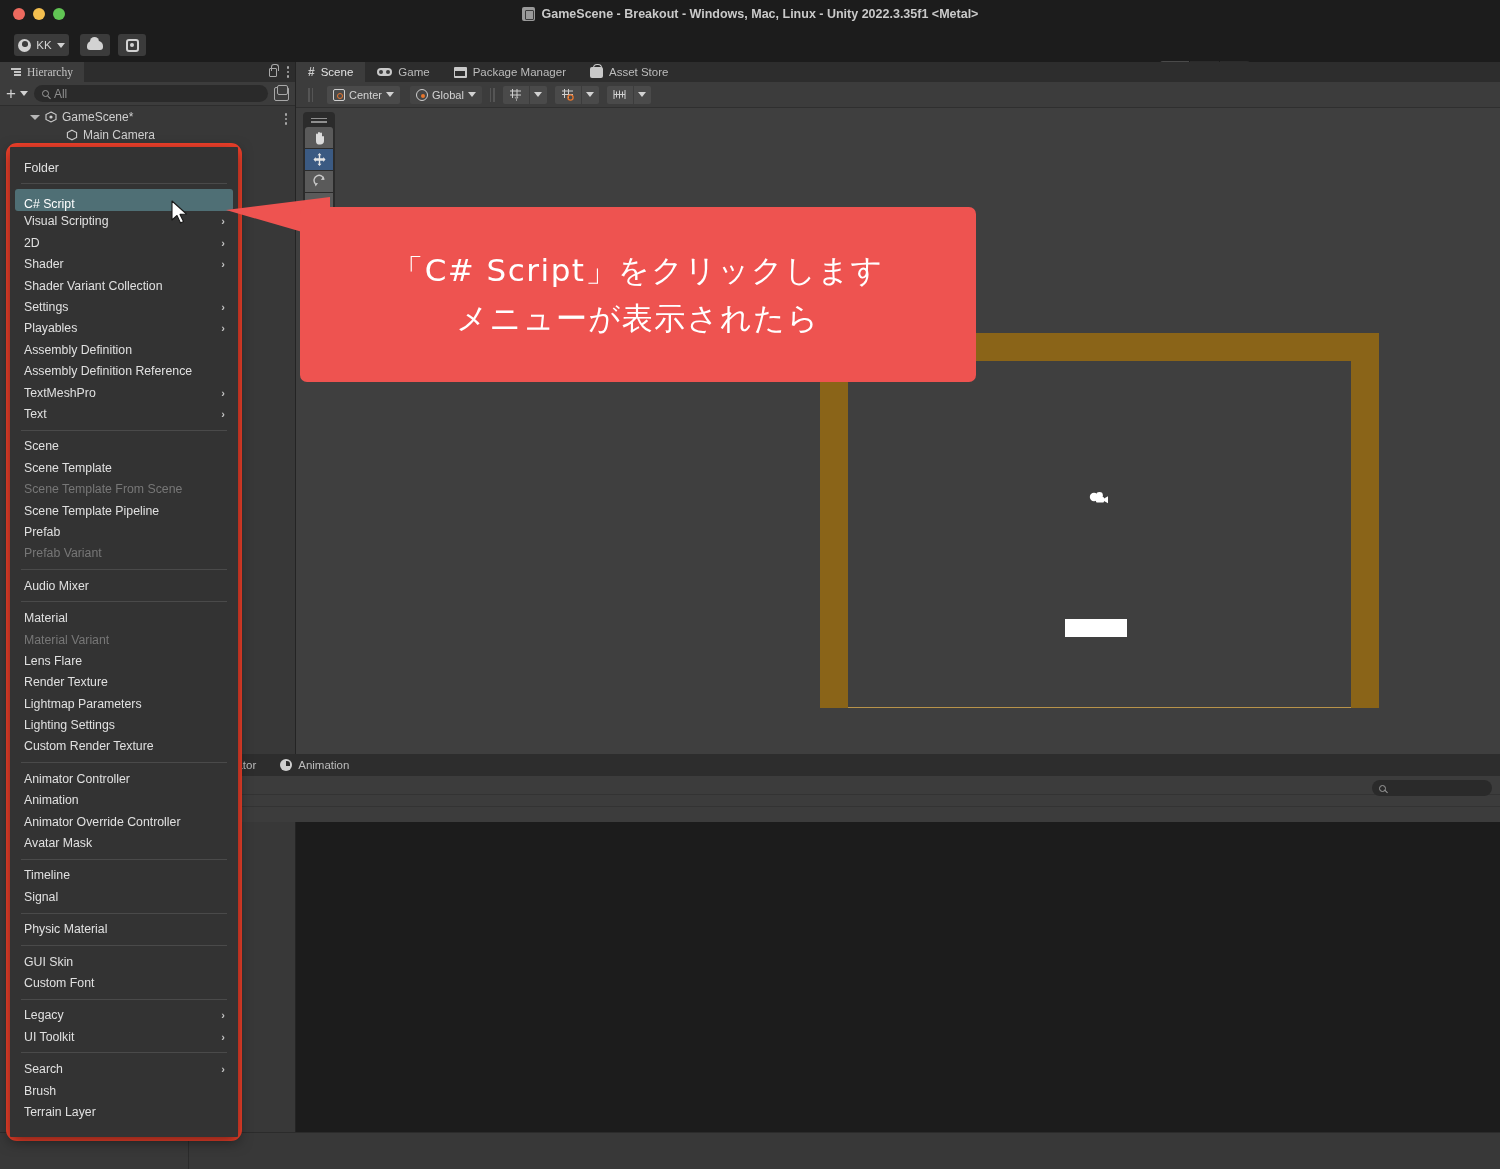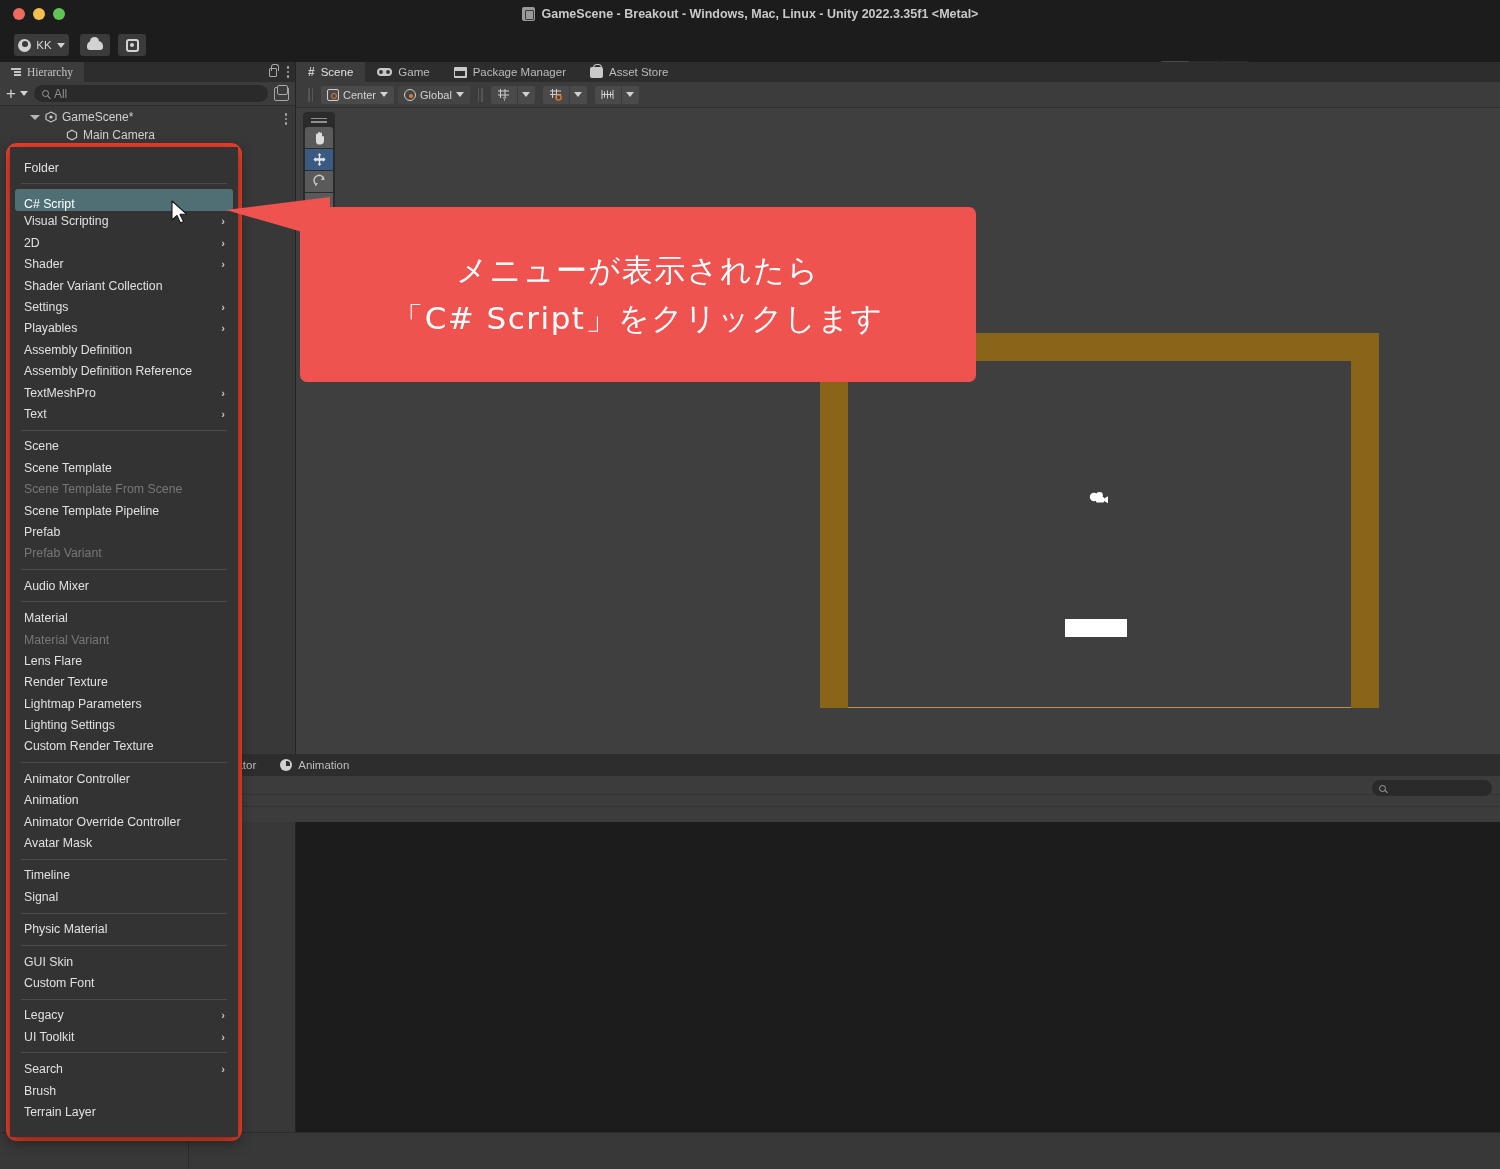--- a/index.html
+++ b/index.html
@@ -218,21 +218,21 @@
   }
 
   .scene-toolbar {
     height: 26px; background: #3c3c3c; display: flex; align-items: center;
     gap: 4px; padding: 0 8px; border-bottom: 1px solid #2f2f2f;
   }
   .sep-bars { display: flex; gap: 2px; margin: 0 4px; }
   .sep-bars i { width: 1.5px; height: 14px; background: #555; }
   .tb-pill {
     height: 18px; background: #4a4a4a; border-radius: 2px; display: flex;
-    align-items: center; gap: 4px; padding: 0 6px; color: #d3d3d3; font-size: 11px;
+    align-items: center; gap: 4px; padding: 0 6px; color: #d3d3d3; font-size: 11px; margin-left: 6px;
   }
   .pivot-ico {
     width: 12px; height: 12px; border: 1.4px solid #cfcfcf; border-radius: 2px;
     position: relative; flex: none;
   }
   .pivot-ico::after {
     content: ""; position: absolute; left: 3px; top: 3px; width: 4px; height: 4px;
     border: 1.4px solid #e8762d; border-radius: 50%;
   }
   .globe-ico {
@@ -626,22 +626,22 @@
 
   <div class="footer-bar">
     <div class="footer-div"></div>
   </div>
 
   <svg class="callout-tail" width="110" height="60" viewBox="0 0 110 60">
     <path d="M108 55 L108 12 L4 25 Z" fill="#ee5350"></path>
   </svg>
 
   <div class="callout">
+    <div class="callout-line">「C# Script」をクリックします</div>
     <div class="callout-line">メニューが表示されたら</div>
-    <div class="callout-line">「C# Script」をクリックします</div>
   </div>
 
   <div class="ctx-wrap">
     <div class="ctx-menu" id="ctx-menu">
         <div class="ctx-item">
           <span>Folder</span>
         </div>
         <div class="ctx-sep"></div>
         <div class="ctx-item sel">
           <span>C# Script</span>

